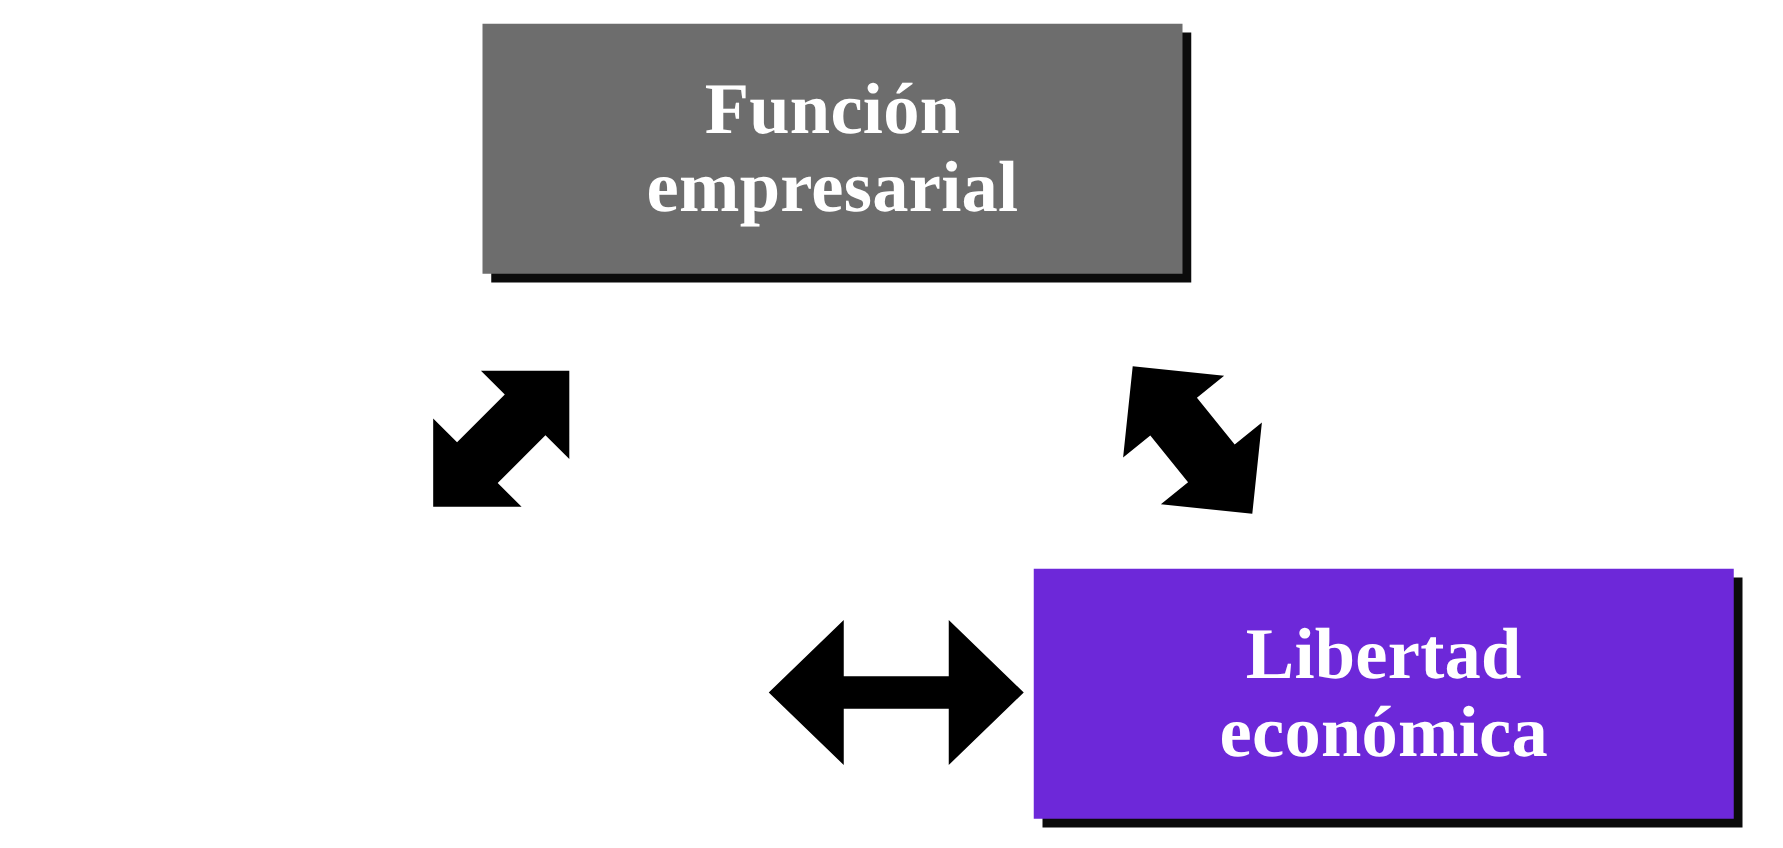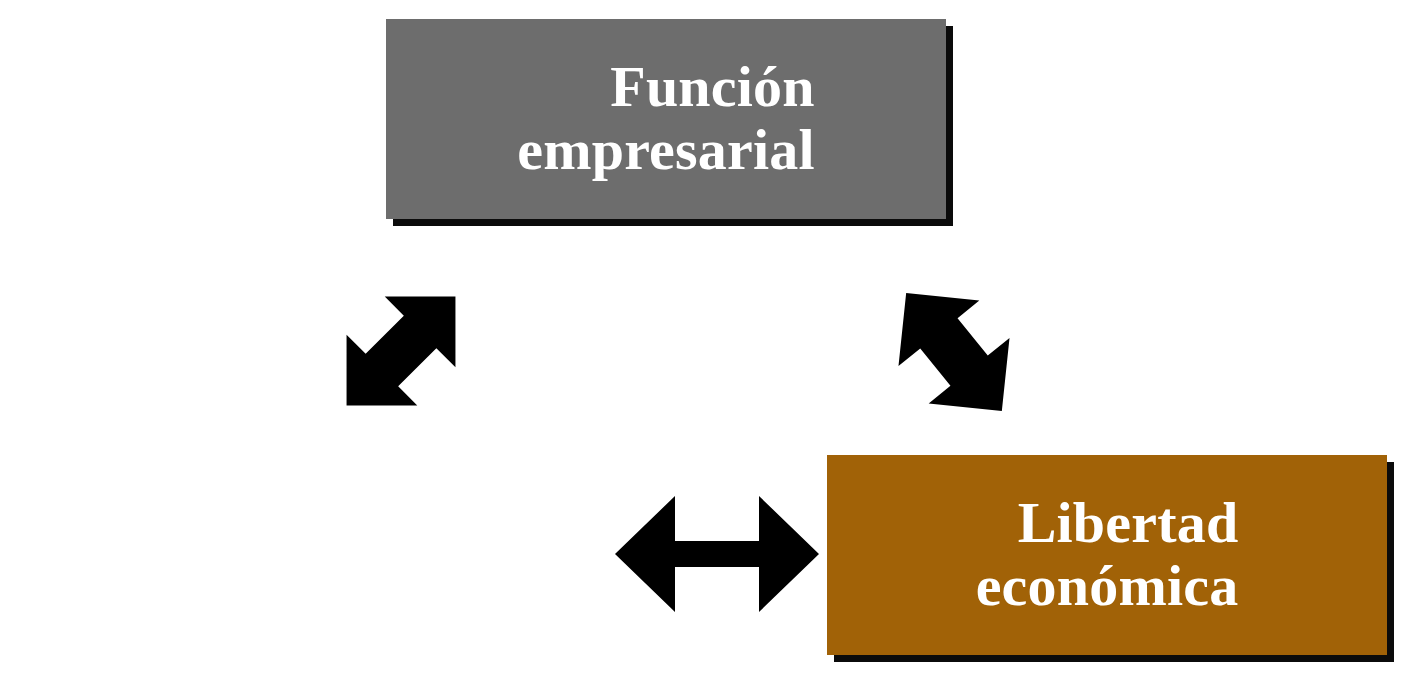--- a/index.html
+++ b/index.html
@@ -31,21 +31,20 @@
     font-weight: bold;
     font-family: "Liberation Serif", serif;
     line-height: 1.08;
     letter-spacing: 0.2px;
     text-rendering: optimizeLegibility;
   }
   .node-label {
     display: block;
     padding: 0 10px;
     white-space: pre-line;
-    text-align: right;
   }
 
   
   #node-funcion {
     left: 386px;
     top: 19px;
     width: 560px;
     height: 200px;
     background: #6d6d6d;
     font-size: 58px;
@@ -60,21 +59,21 @@
     background: #545454;
     font-size: 58px;
   }
 
   
   #node-libertad {
     left: 827px;
     top: 455px;
     width: 560px;
     height: 200px;
-    background: #a16207;
+    background: #6d28d9;
     font-size: 58px;
   }
 
   
   .arrow {
     position: absolute;
   }
   .arrow svg {
     display: block;
     overflow: visible;

